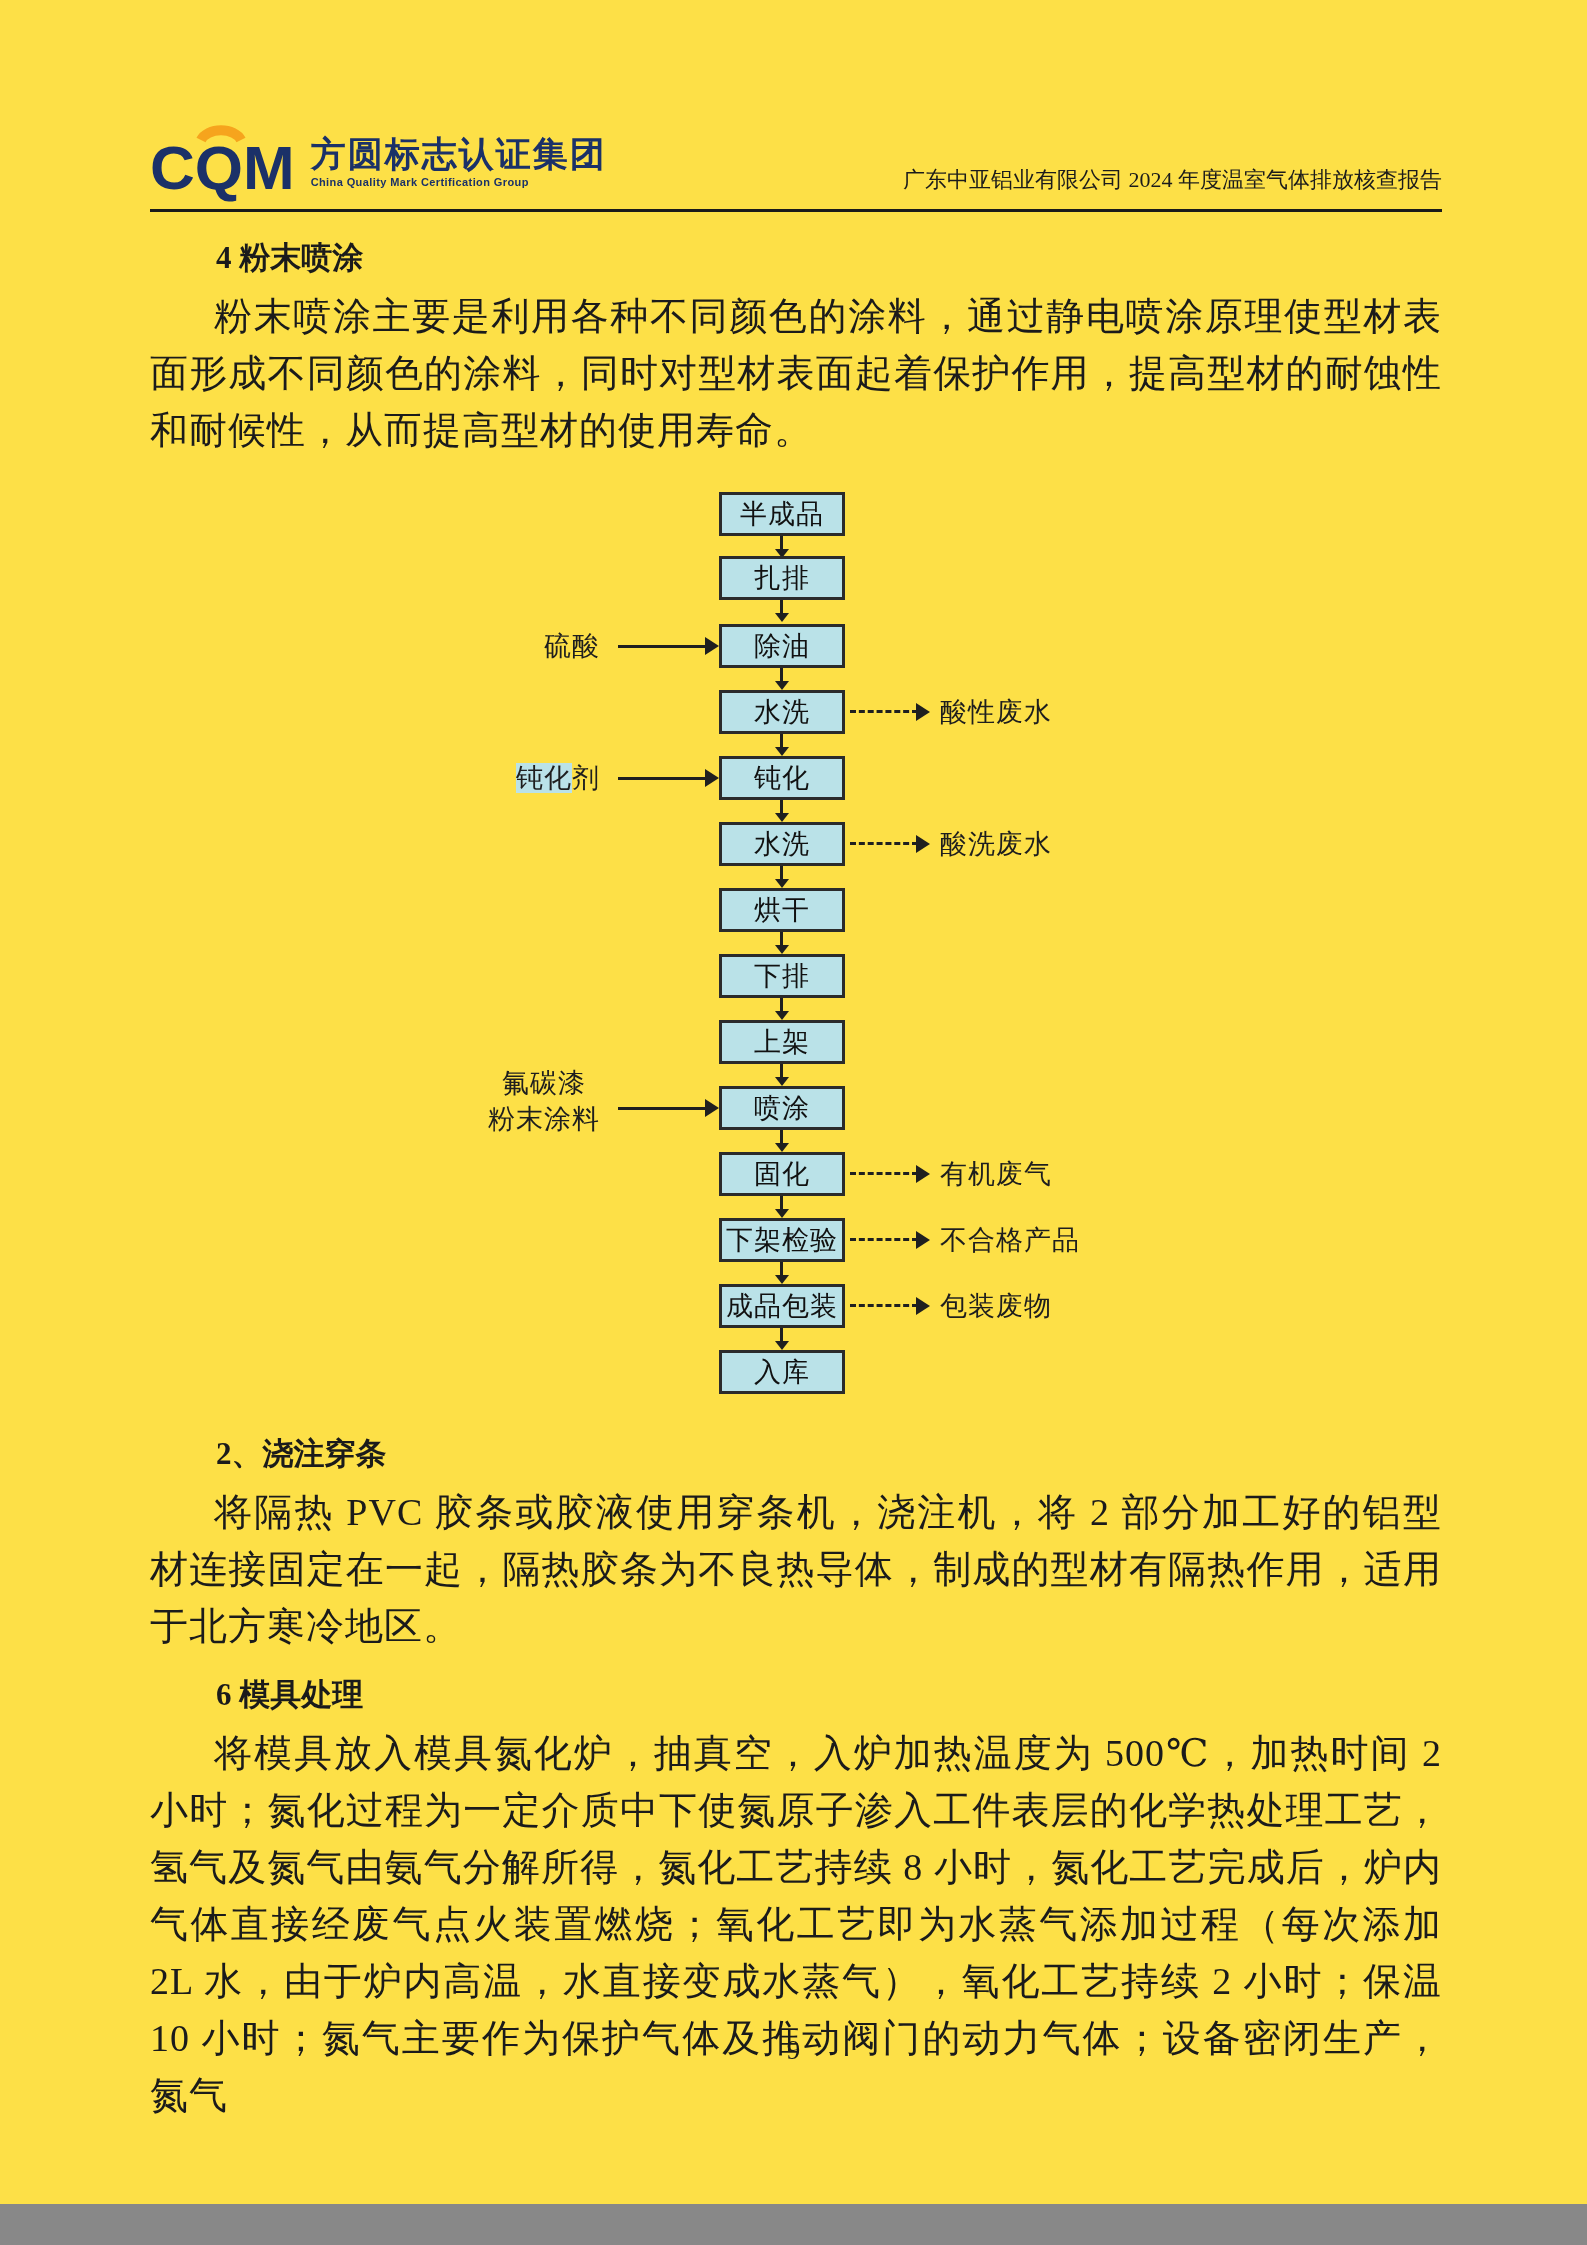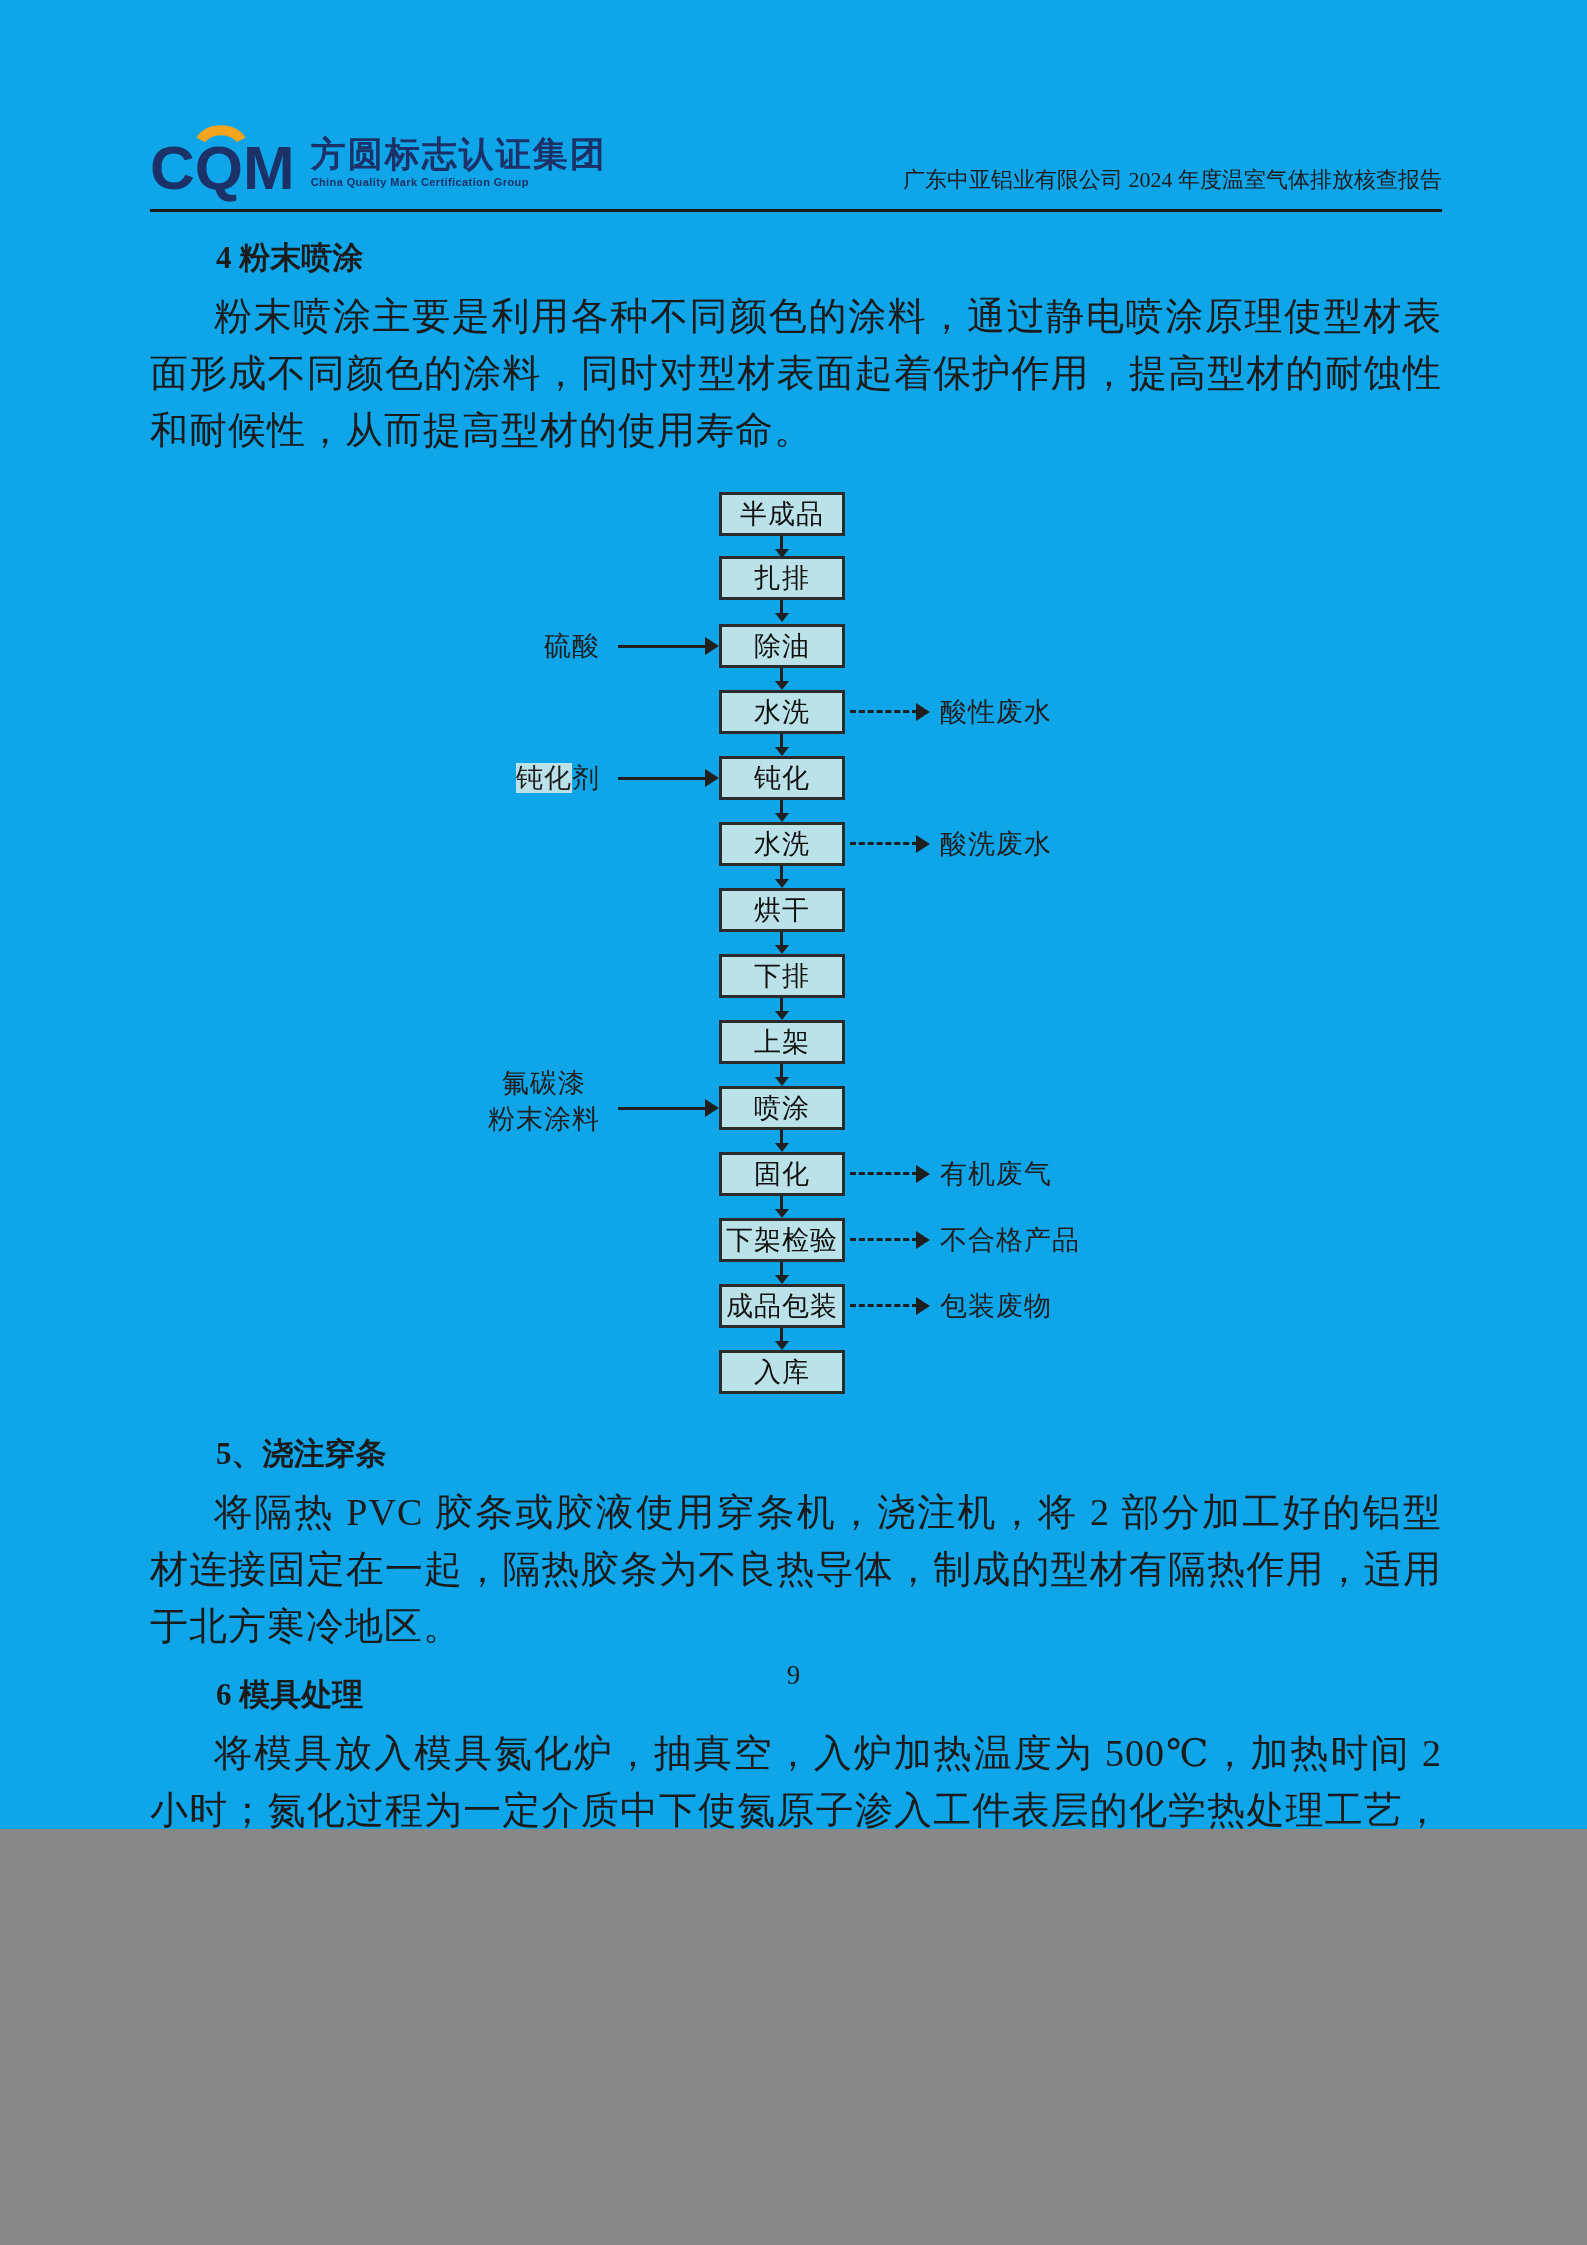--- a/index.html
+++ b/index.html
@@ -1,21 +1,21 @@
 <!DOCTYPE html>
 <html><head>
 <meta charset="utf-8">
 <style>
   * { margin:0; padding:0; box-sizing:border-box; }
   html,body { background:#888; }
   .page {
     position:relative;
-    width:1587px; height:1829px;
+    width:1587px; height:2204px;
     margin:0 auto;
-    background:#0ea5e9;
+    background:#fde047;
     font-family:"Liberation Serif","DejaVu Serif",serif;
     color:#1b1b1b;
     overflow:hidden;
     padding:112px 145px 0 150px;
   }
   
   .header {
     display:flex; justify-content:space-between; align-items:flex-end;
     border-bottom:3px solid #1a1a1a;
     padding-bottom:10px;
@@ -216,21 +216,21 @@
       <div class="fc-out">包装废物</div>
       <div class="fc-varrow"></div>
     </div>
 
     <div class="fc-row" style="top:858px">
       <div class="fc-box">入库</div>
     </div>
 
   </div>
 
-  <div class="sec-heading">5、浇注穿条</div>
+  <div class="sec-heading">2、浇注穿条</div>
   <p class="para">将隔热 PVC 胶条或胶液使用穿条机，浇注机，将 2 部分加工好的铝型材连接固定在一起，隔热胶条为不良热导体，制成的型材有隔热作用，适用于北方寒冷地区。</p>
 
   <div class="sec-heading" style="margin-top:20px">6 模具处理</div>
   <p class="para">将模具放入模具氮化炉，抽真空，入炉加热温度为 500℃，加热时间 2 小时；氮化过程为一定介质中下使氮原子渗入工件表层的化学热处理工艺，氢气及氮气由氨气分解所得，氮化工艺持续 8 小时，氮化工艺完成后，炉内气体直接经废气点火装置燃烧；氧化工艺即为水蒸气添加过程（每次添加 2L 水，由于炉内高温，水直接变成水蒸气），氧化工艺持续 2 小时；保温 10 小时；氮气主要作为保护气体及推动阀门的动力气体；设备密闭生产，氮气</p>
 
   <div class="footer">9</div>
 
 </div>
 
 </body></html>

